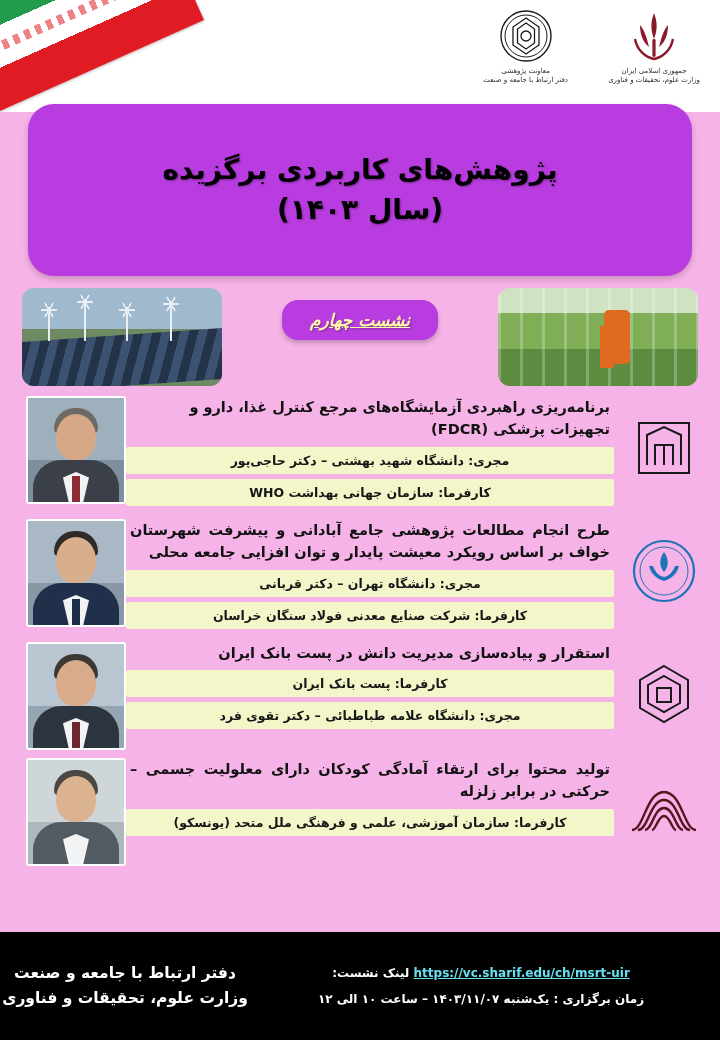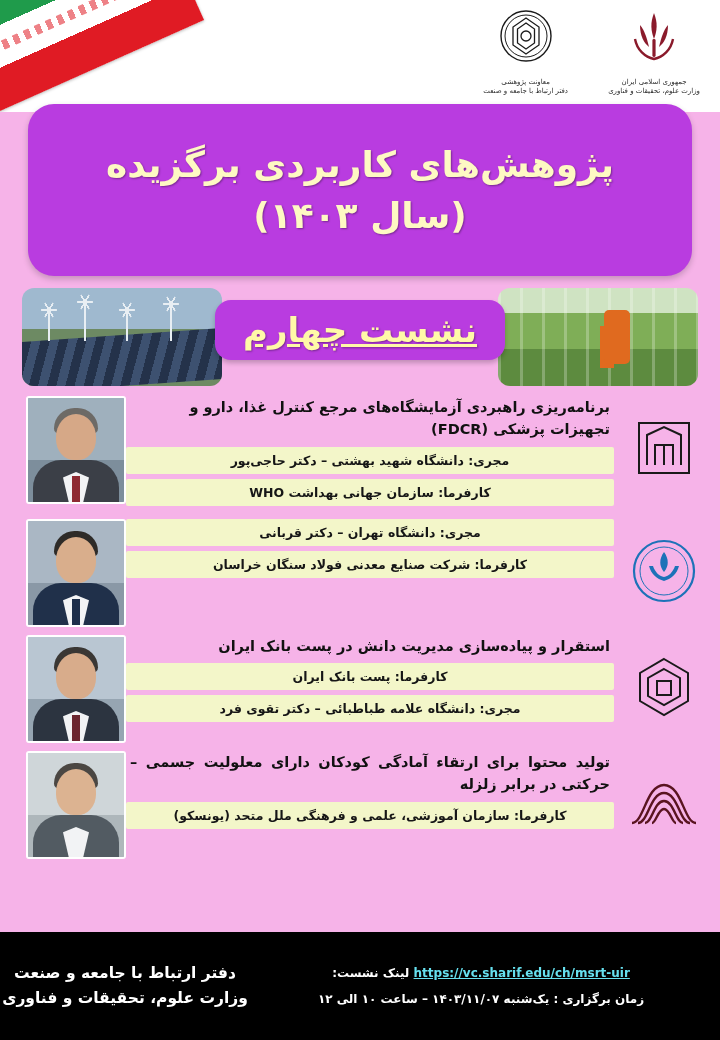--- a/index.html
+++ b/index.html
@@ -21,31 +21,31 @@
   }
   .flag:after{
     content:"";position:absolute;left:0;top:46%;width:100%;height:8%;
     background:repeating-linear-gradient(to right,#e01b24 0 6px,transparent 6px 12px);
     opacity:.55;
   }
   .logo-group{position:absolute;top:8px;display:flex;flex-direction:column;align-items:center;}
   .logo-group.left{right:152px;}
   .logo-group.right{right:20px;justify-content:center;}
   .logo-mark{width:56px;height:56px;display:flex;align-items:center;justify-content:center;}
-  .logo-cap{font-size:7px;line-height:1.35;color:#2b2b2b;text-align:center;margin-top:14px;white-space:pre-line;}
+  .logo-cap{font-size:7px;line-height:1.35;color:#2b2b2b;text-align:center;margin-top:3px;white-space:pre-line;}
 
   
   .title-plate{
     position:absolute;top:104px;right:28px;left:28px;height:172px;
     background:#b93ce0;border-radius:26px;
     display:flex;flex-direction:column;align-items:center;justify-content:center;
     box-shadow:0 3px 6px rgba(0,0,0,.2);
   }
   .title-plate .ln{
-    color:#fef9c3;font-weight:bold;font-size:36px;line-height:1.42;text-align:center;
+    color:#000000;font-weight:bold;font-size:28px;line-height:1.42;text-align:center;
     text-shadow:1px 1px 2px rgba(0,0,0,.35);
   }
 
   
   .banner-row{position:absolute;top:288px;right:22px;left:22px;height:98px;}
   .photo-left,.photo-right{position:absolute;top:0;width:200px;height:98px;border-radius:12px;overflow:hidden;}
   .photo-right{right:0;}
   .photo-left{left:0;}
   .solar{
     width:100%;height:100%;
@@ -78,22 +78,23 @@
   .greenhouse:after{
     content:"";position:absolute;right:34%;top:22%;width:26px;height:54px;border-radius:5px;
     background:#e06a1f;box-shadow:-10px 10px 0 -6px #e06a1f;
   }
   .session-badge{
     position:absolute;left:50%;transform:translateX(-50%);top:12px;
     background:#b93ce0;border-radius:16px;padding:10px 28px;
     box-shadow:0 3px 5px rgba(0,0,0,.22);
   }
   .session-badge span{
-    color:#fff9a8;font-size:34px;font-weight:bold;text-decoration:underline;
+    color:#fff9a8;font-size:17px;font-weight:bold;text-decoration:underline;
     text-shadow:1px 1px 2px rgba(0,0,0,.35);
+    font-style:italic;
   }
 
   
   .projects{position:absolute;top:396px;right:14px;left:14px;margin-left:12px;}
   .prow{display:flex;align-items:flex-start;margin-bottom:8px;}
   .ph{
     width:96px;height:104px;flex:0 0 96px;border:2px solid #ffffff;border-radius:3px;overflow:hidden;
     background:#b9c6cf;position:relative;
   }
   .ph .bg{position:absolute;inset:0;}
@@ -231,20 +232,21 @@
         <svg width="78" height="78" viewBox="0 0 78 78">
           <circle cx="39" cy="39" r="30" fill="none" stroke="#1d72b8" stroke-width="2.2"></circle>
           <circle cx="39" cy="39" r="24" fill="none" stroke="#1d72b8" stroke-width="1"></circle>
           <g fill="#1d72b8">
             <path d="M39 20 C34 27 34 34 39 40 C44 34 44 27 39 20 Z"></path>
             <path d="M24 34 C26 42 32 47 39 49 C46 47 52 42 54 34 L50 34 C48 40 44 44 39 45 C34 44 30 40 28 34 Z"></path>
           </g>
         </svg>
       </div>
       <div class="meta">
+        <div class="ptitle just">طرح انجام مطالعات پژوهشی جامع آبادانی و پیشرفت شهرستان خواف بر اساس رویکرد معیشت پایدار و توان افزایی جامعه محلی</div>
         <div class="band center">مجری: دانشگاه تهران – دکتر قربانی</div>
         <div class="band center">کارفرما: شرکت صنایع معدنی فولاد سنگان خراسان</div>
       </div>
       <div class="ph">
         <div class="bg" style="background:linear-gradient(to bottom,#aab7c4 0 60%,#8a98a6 60% 100%)"></div>
         <div class="hair" style="background:#2e2b28;"></div>
         <div class="head" style="background:#d9ae8c;"></div>
         <div class="body" style="background:#20304a;"></div>
         <div class="shirt"></div>
         <div class="tie" style="background:#1c2d4a;"></div>

